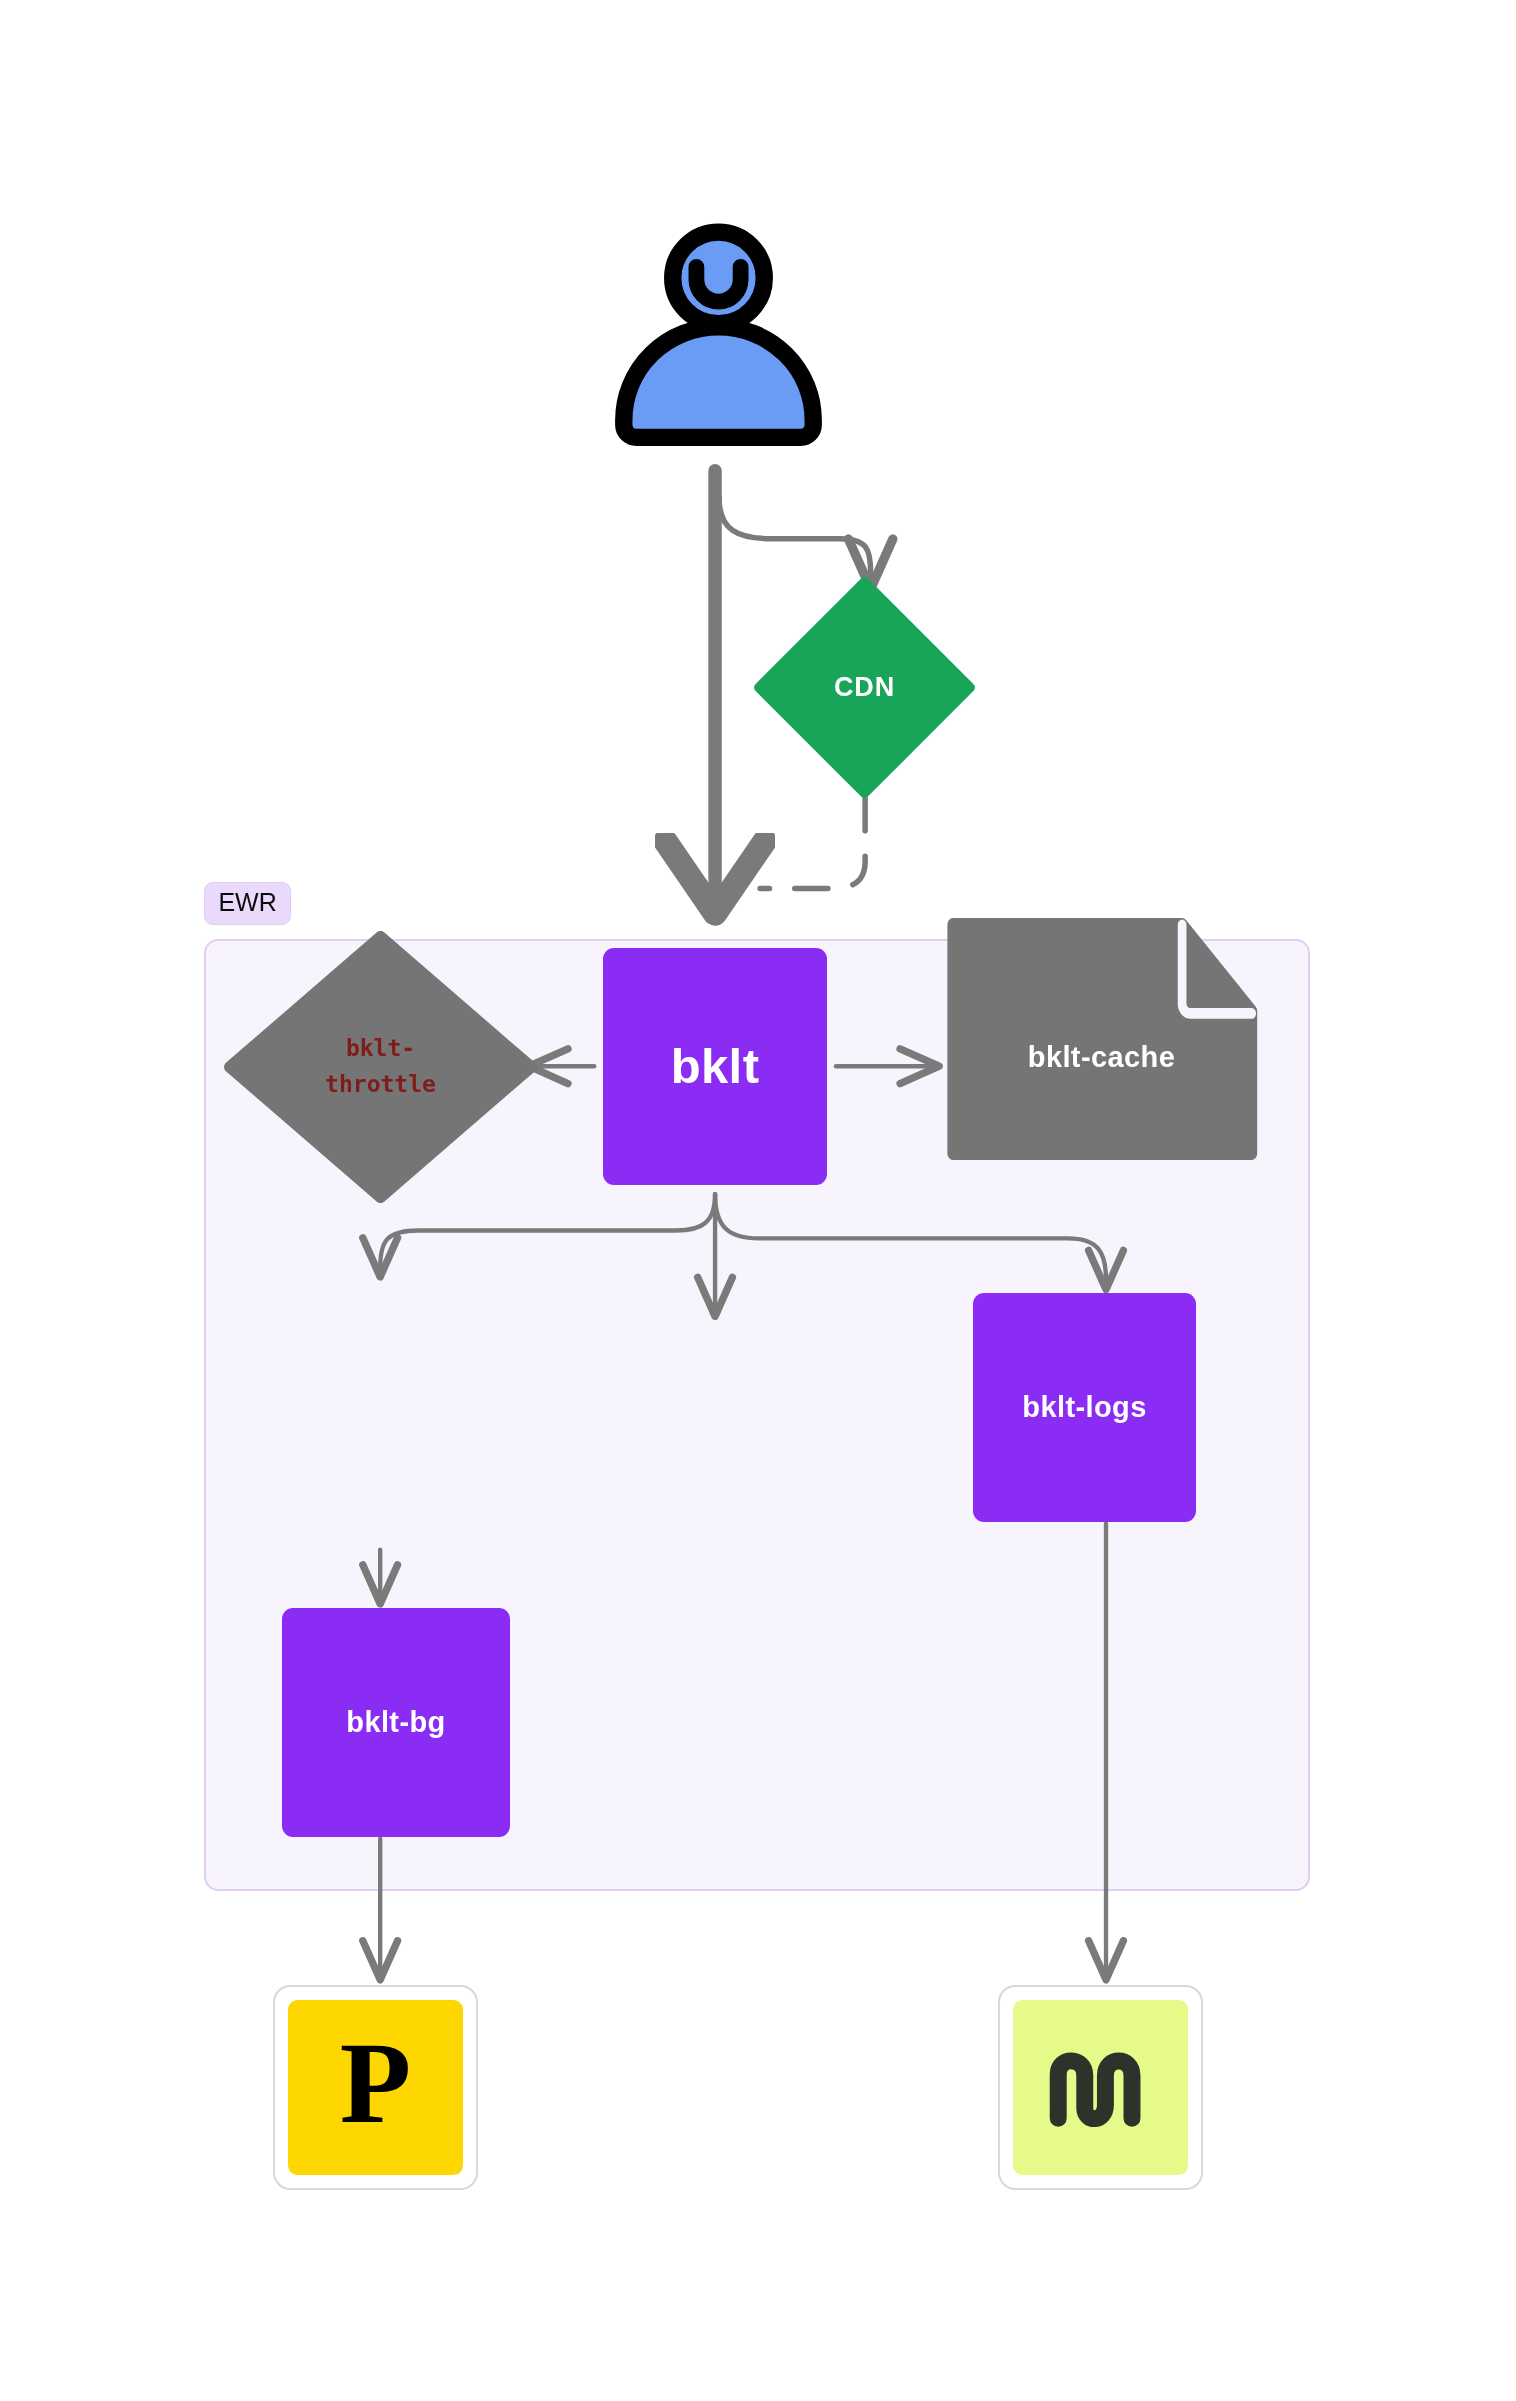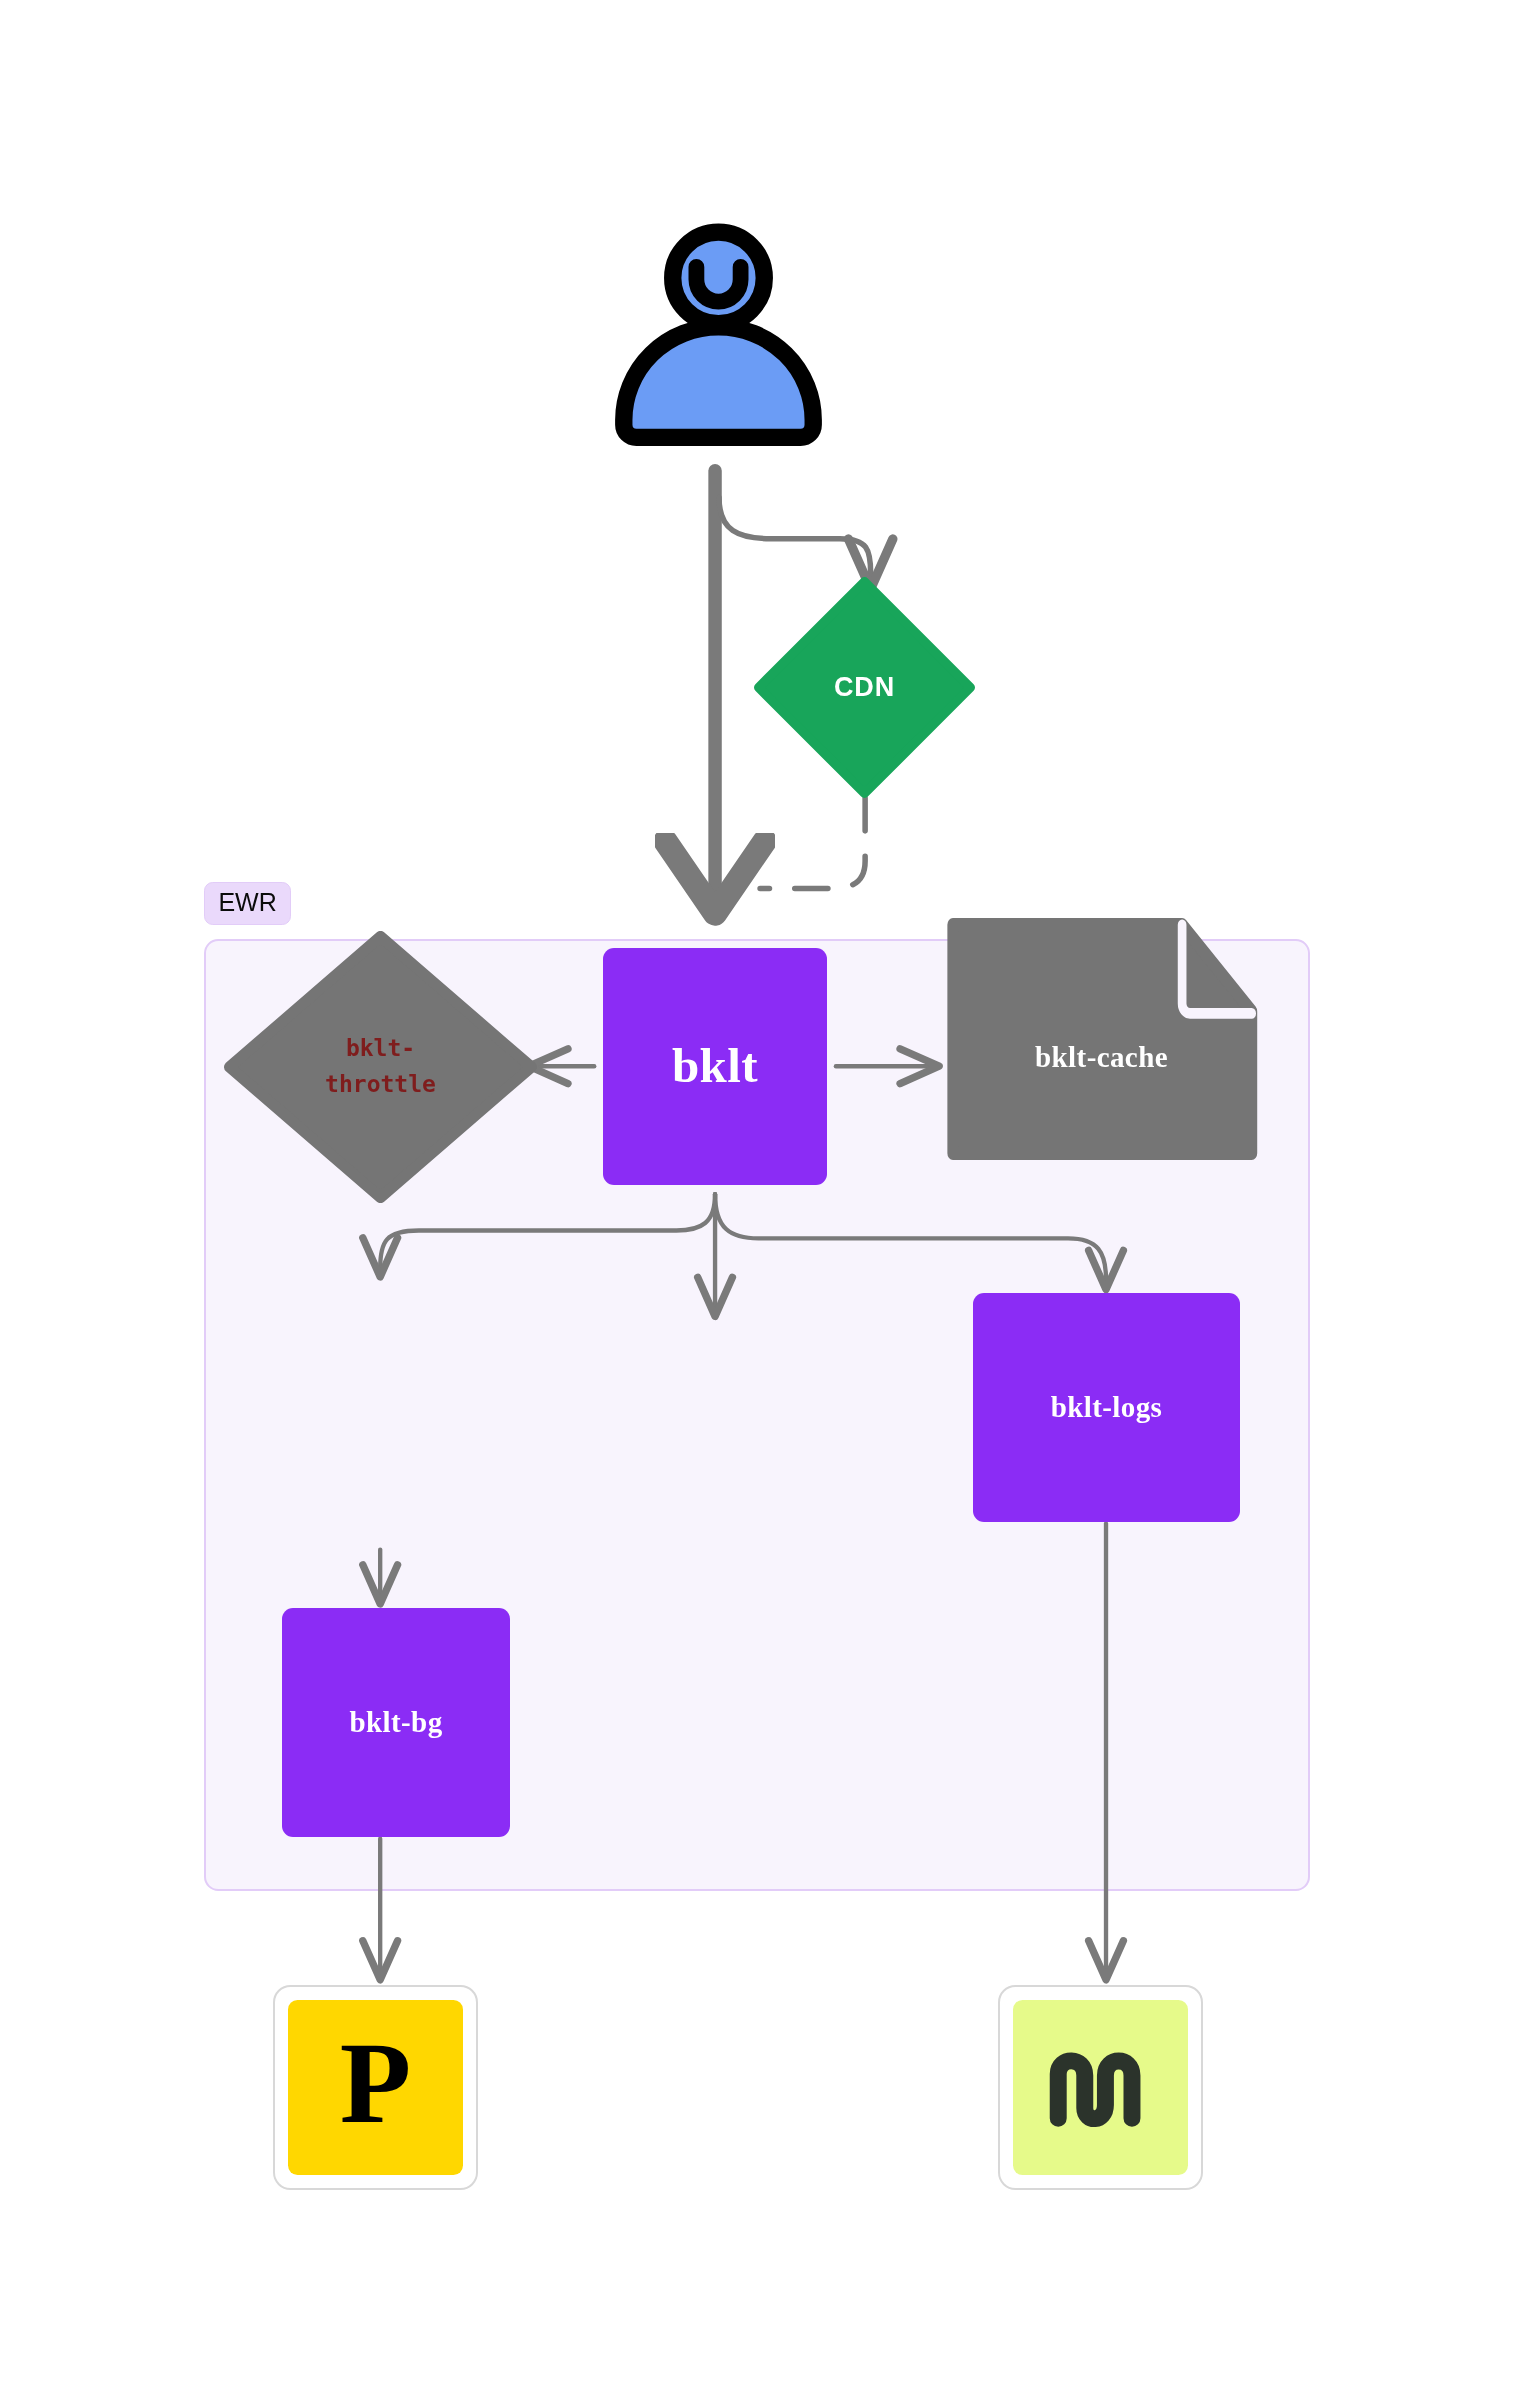--- a/index.html
+++ b/index.html
@@ -28,21 +28,21 @@
   }
   .node {
     position: absolute;
     box-sizing: border-box;
     display: flex;
     align-items: center;
     justify-content: center;
     text-align: center;
   }
   .node-label {
-    font-family: Liberation Serif, serif;
+    font-family: Liberation Sans, sans-serif;
     font-weight: 700;
     color: #ffffff;
     line-height: 1.28;
     white-space: pre-line;
     letter-spacing: 0.4px;
   }
 
   
   #group-ewr {
     position: absolute;
@@ -113,21 +113,21 @@
     top: 948px;
     width: 224px;
     height: 237px;
     background: #8b2cf5;
   }
   #node-bklt .node-label { font-size: 49px; }
 
   #node-bklt-logs {
     left: 973px;
     top: 1293px;
-    width: 267px;
+    width: 223px;
     height: 229px;
     background: #8b2cf5;
   }
   #node-bklt-logs .node-label { font-size: 29px; }
 
   #node-bklt-bg {
     left: 282px;
     top: 1608px;
     width: 228px;
     height: 229px;

